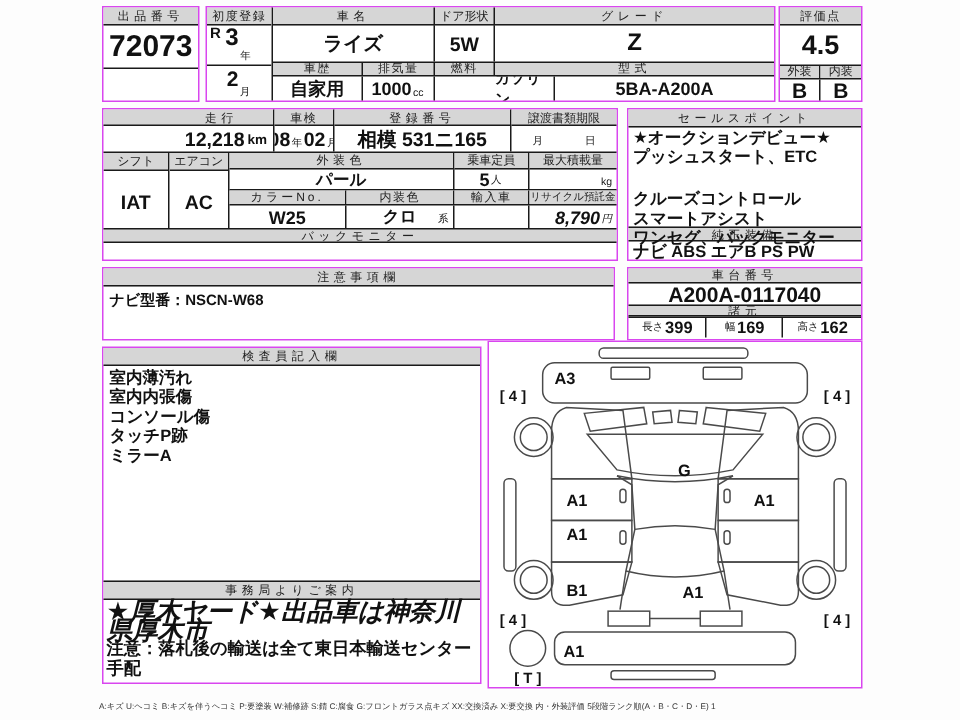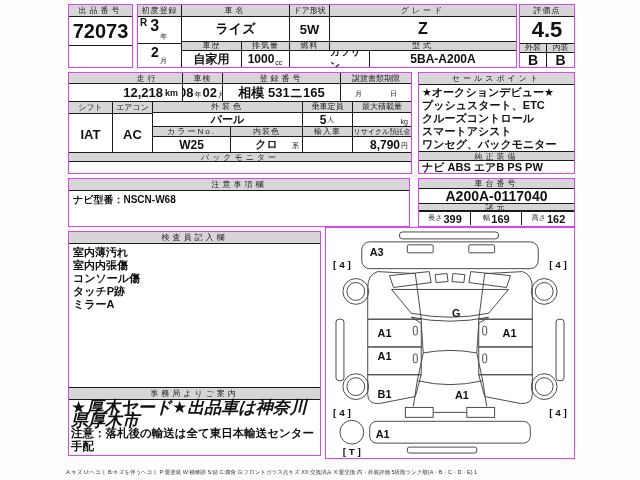--- a/index.html
+++ b/index.html
@@ -10,21 +10,21 @@
   .h { background:#d6d6d6; font-size:8px; line-height:11px; text-align:center;
        border-bottom:1px solid #1a1a1a; color:#222; white-space:nowrap; overflow:hidden; }
   .sp { letter-spacing:3px; }
   .sp2 { letter-spacing:1px; }
   .row { display:flex; }
   .c { border-right:1px solid #1a1a1a; position:relative; overflow:hidden; }
   .c.last { border-right:none; }
   .v { display:flex; align-items:center; justify-content:center; font-weight:bold; }
   .bt { border-top:1px solid #1a1a1a; }
   .unit { font-size:7px; font-weight:normal; align-self:flex-end; padding:0 1px 1px 1px; }
-  .big20 { font-size:20px; } .big18 { font-size:22px; } .big16 { font-size:16px; }
+  .big20 { font-size:20px; } .big18 { font-size:18px; } .big16 { font-size:16px; }
   .f14 { font-size:14px; } .f13 { font-size:13px; } .f12 { font-size:12px;text-align:right; }
   .f11 { font-size:11px; } .f10 { font-size:10px; }
   .left { justify-content:flex-start; padding-left:3px; }
   .lines { font-size:11px; font-weight:bold; line-height:13px; padding:1px 3px; white-space:pre-line; }
   .legend { position:absolute; left:66px; top:464px; width:520px; height:12px; overflow:visible; }
   .legend span { display:inline-block; font-size:10px; transform:scale(0.55); transform-origin:0 0;
                  white-space:nowrap; color:#333; width:940px; }
   svg text { font-family:"Liberation Sans","DejaVu Sans",sans-serif; font-weight:bold; fill:#111; }
   svg .ln { fill:none; stroke:#4a4a4a; stroke-width:1; }
 </style>
@@ -149,36 +149,36 @@
           <div class="h sp2 c" style="line-height:9px; width:50px; border-bottom:none;">輸入車</div>
           <div class="h c last" style="line-height:9px; flex:1; border-bottom:none; font-size:7px;">リサイクル預託金</div>
         </div>
         <div class="row bt" style="height:16px;">
           <div class="c v f12" style="width:78px;">W25</div>
           <div class="c v f11" style="width:72px;">
             <span>クロ</span>
             <span style="position:absolute; right:3px; bottom:1px; font-size:7px; font-weight:normal;">系</span>
           </div>
           <div class="c" style="width:50px;"></div>
-          <div class="c last v f12" style="flex:1; justify-content:flex-end; padding-right:2px;">
+          <div class="c last v f12" style="flex:1; justify-content:flex-end; padding-right:2px;font-style:italic;">
             <span>8,790</span>
               <span class="unit">円</span>
           </div>
         </div>
       </div>
     </div>
     <div class="h sp bt" style="height:10px; line-height:9px;">バックモニター</div>
   </div>
 
   <div class="box" style="left:418px; top:72px; width:157px; height:102px;">
     <div class="h sp">セールスポイント</div>
     <div style="height:66px; padding:1px 3px;">
       <div class="lines" style="padding:0;">★オークションデビュー★</div>
       <div class="lines" style="padding:0;">プッシュスタート、ETC</div>
-      <div class="lines" style="padding:0;">クルーズコントロール</div>
+      <div class="lines" style="padding:0;margin-top:15px;">クルーズコントロール</div>
       <div class="lines" style="padding:0;">スマートアシスト</div>
       <div class="lines" style="padding:0;">ワンセグ、バックモニター</div>
     </div>
     <div class="h sp bt" style="height:10px; line-height:9px;">純正装備</div>
     <div class="v f11 left" style="height:13px; justify-content:flex-start;">ナビ ABS エアB PS PW</div>
   </div>
 
   <div class="box" style="left:68px; top:178px; width:342px; height:49px;">
     <div class="h sp">注意事項欄</div>
     <div class="f10" style="font-weight:bold; padding:2px 4px;">ナビ型番：NSCN-W68</div>

